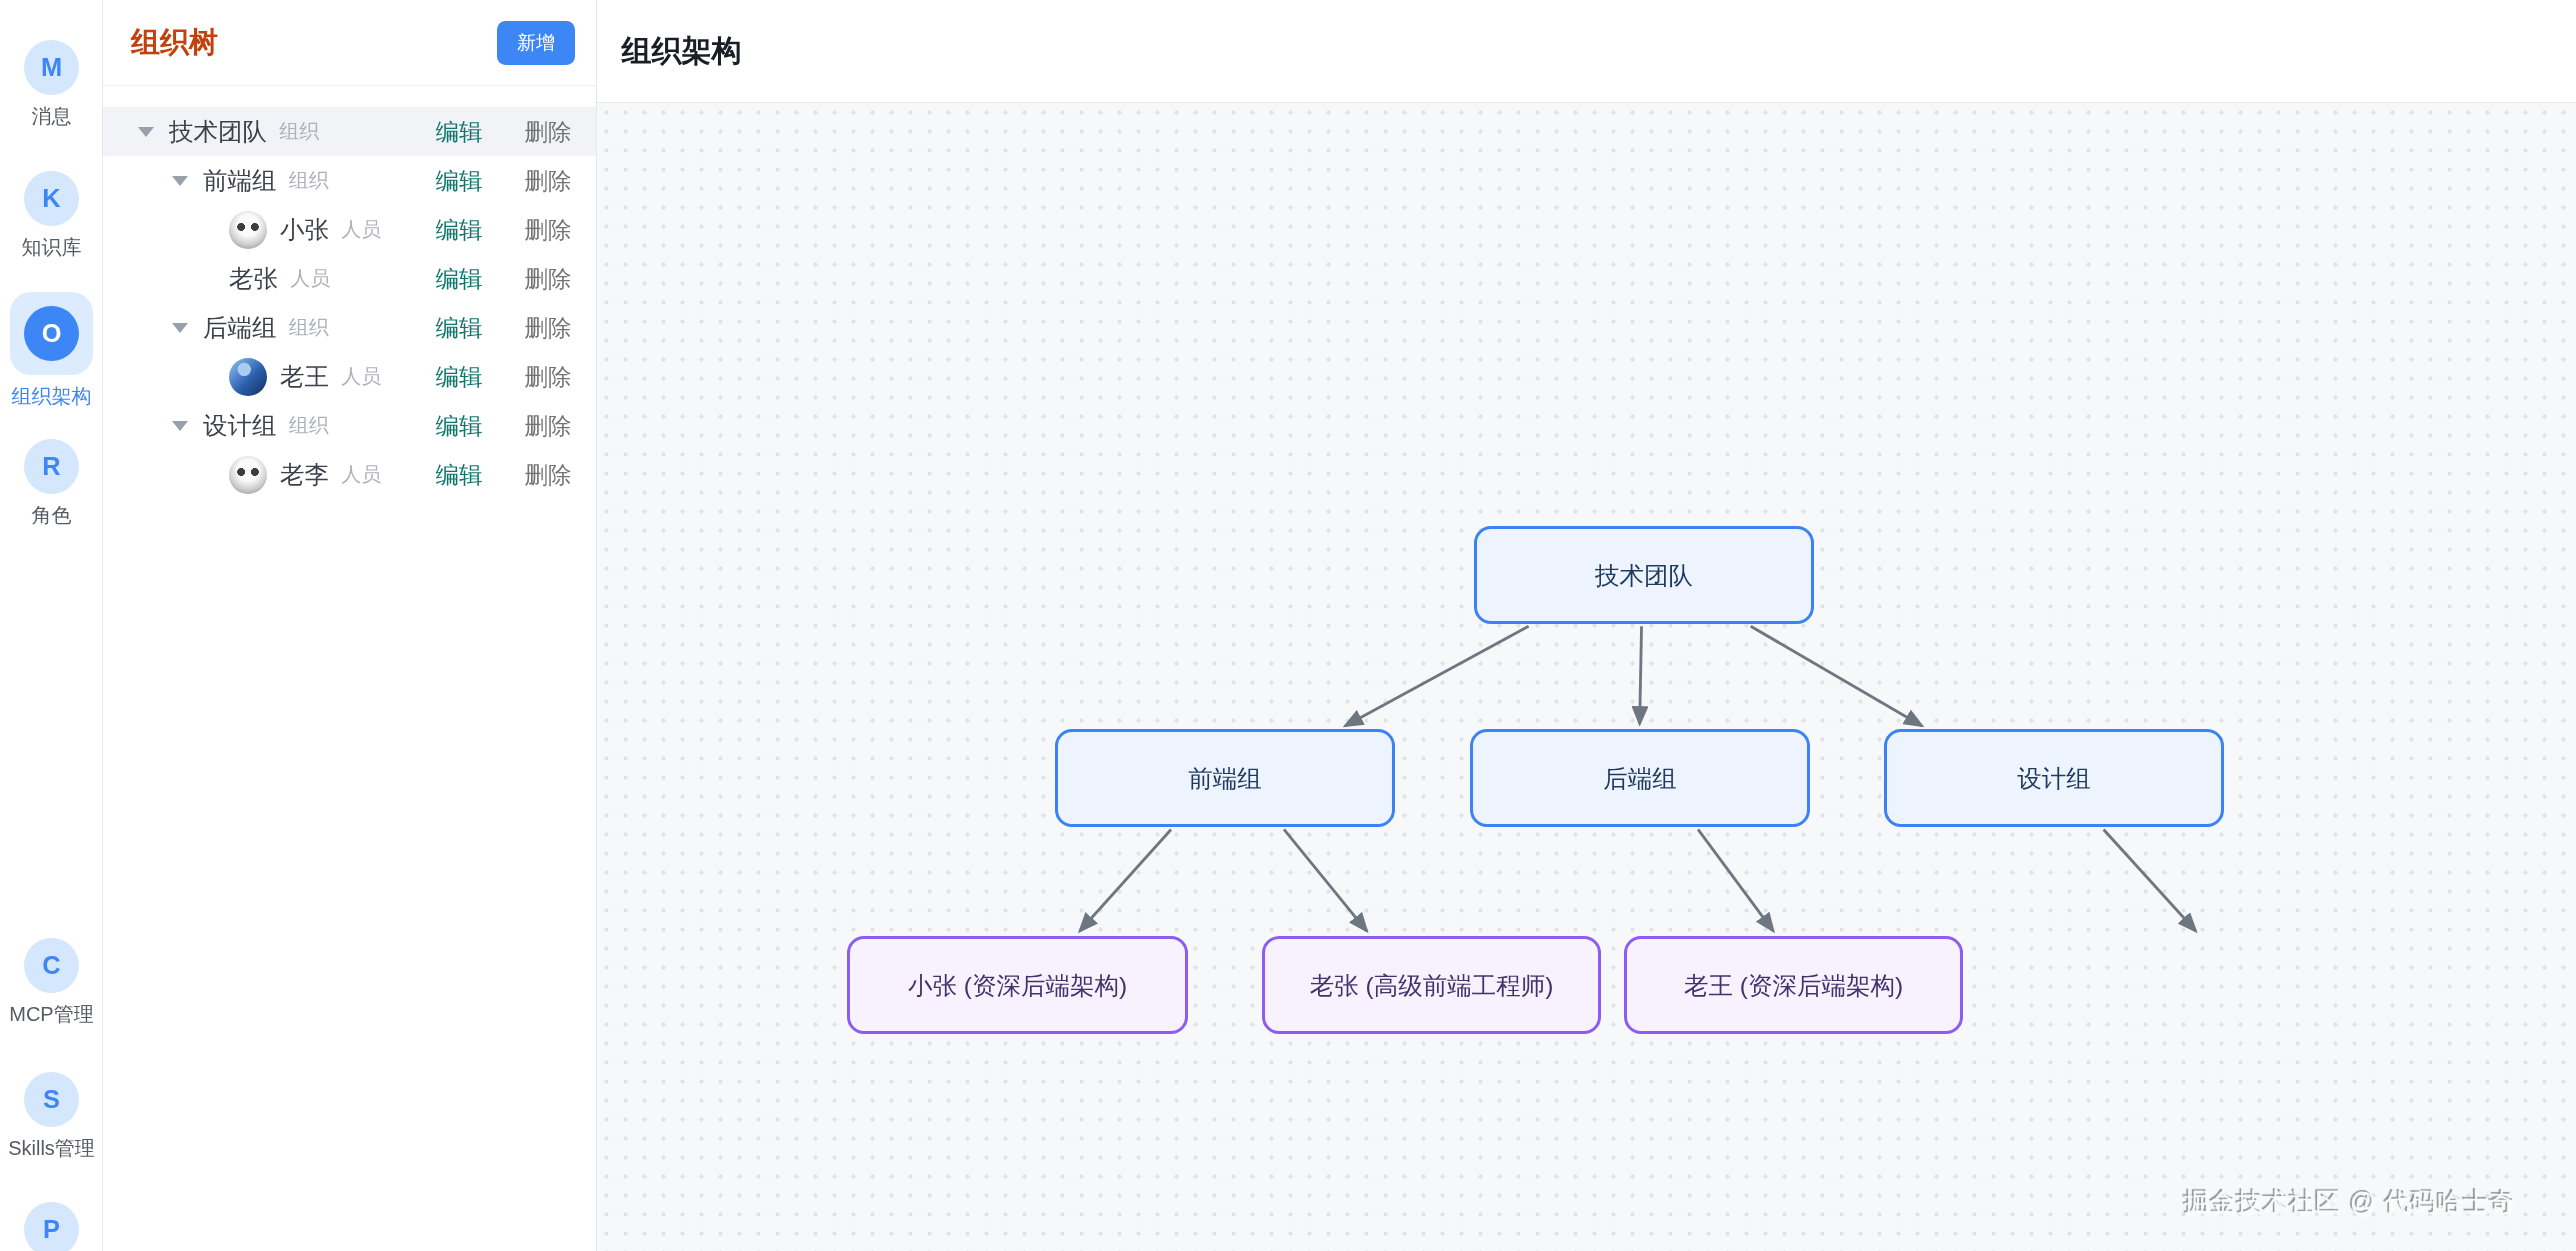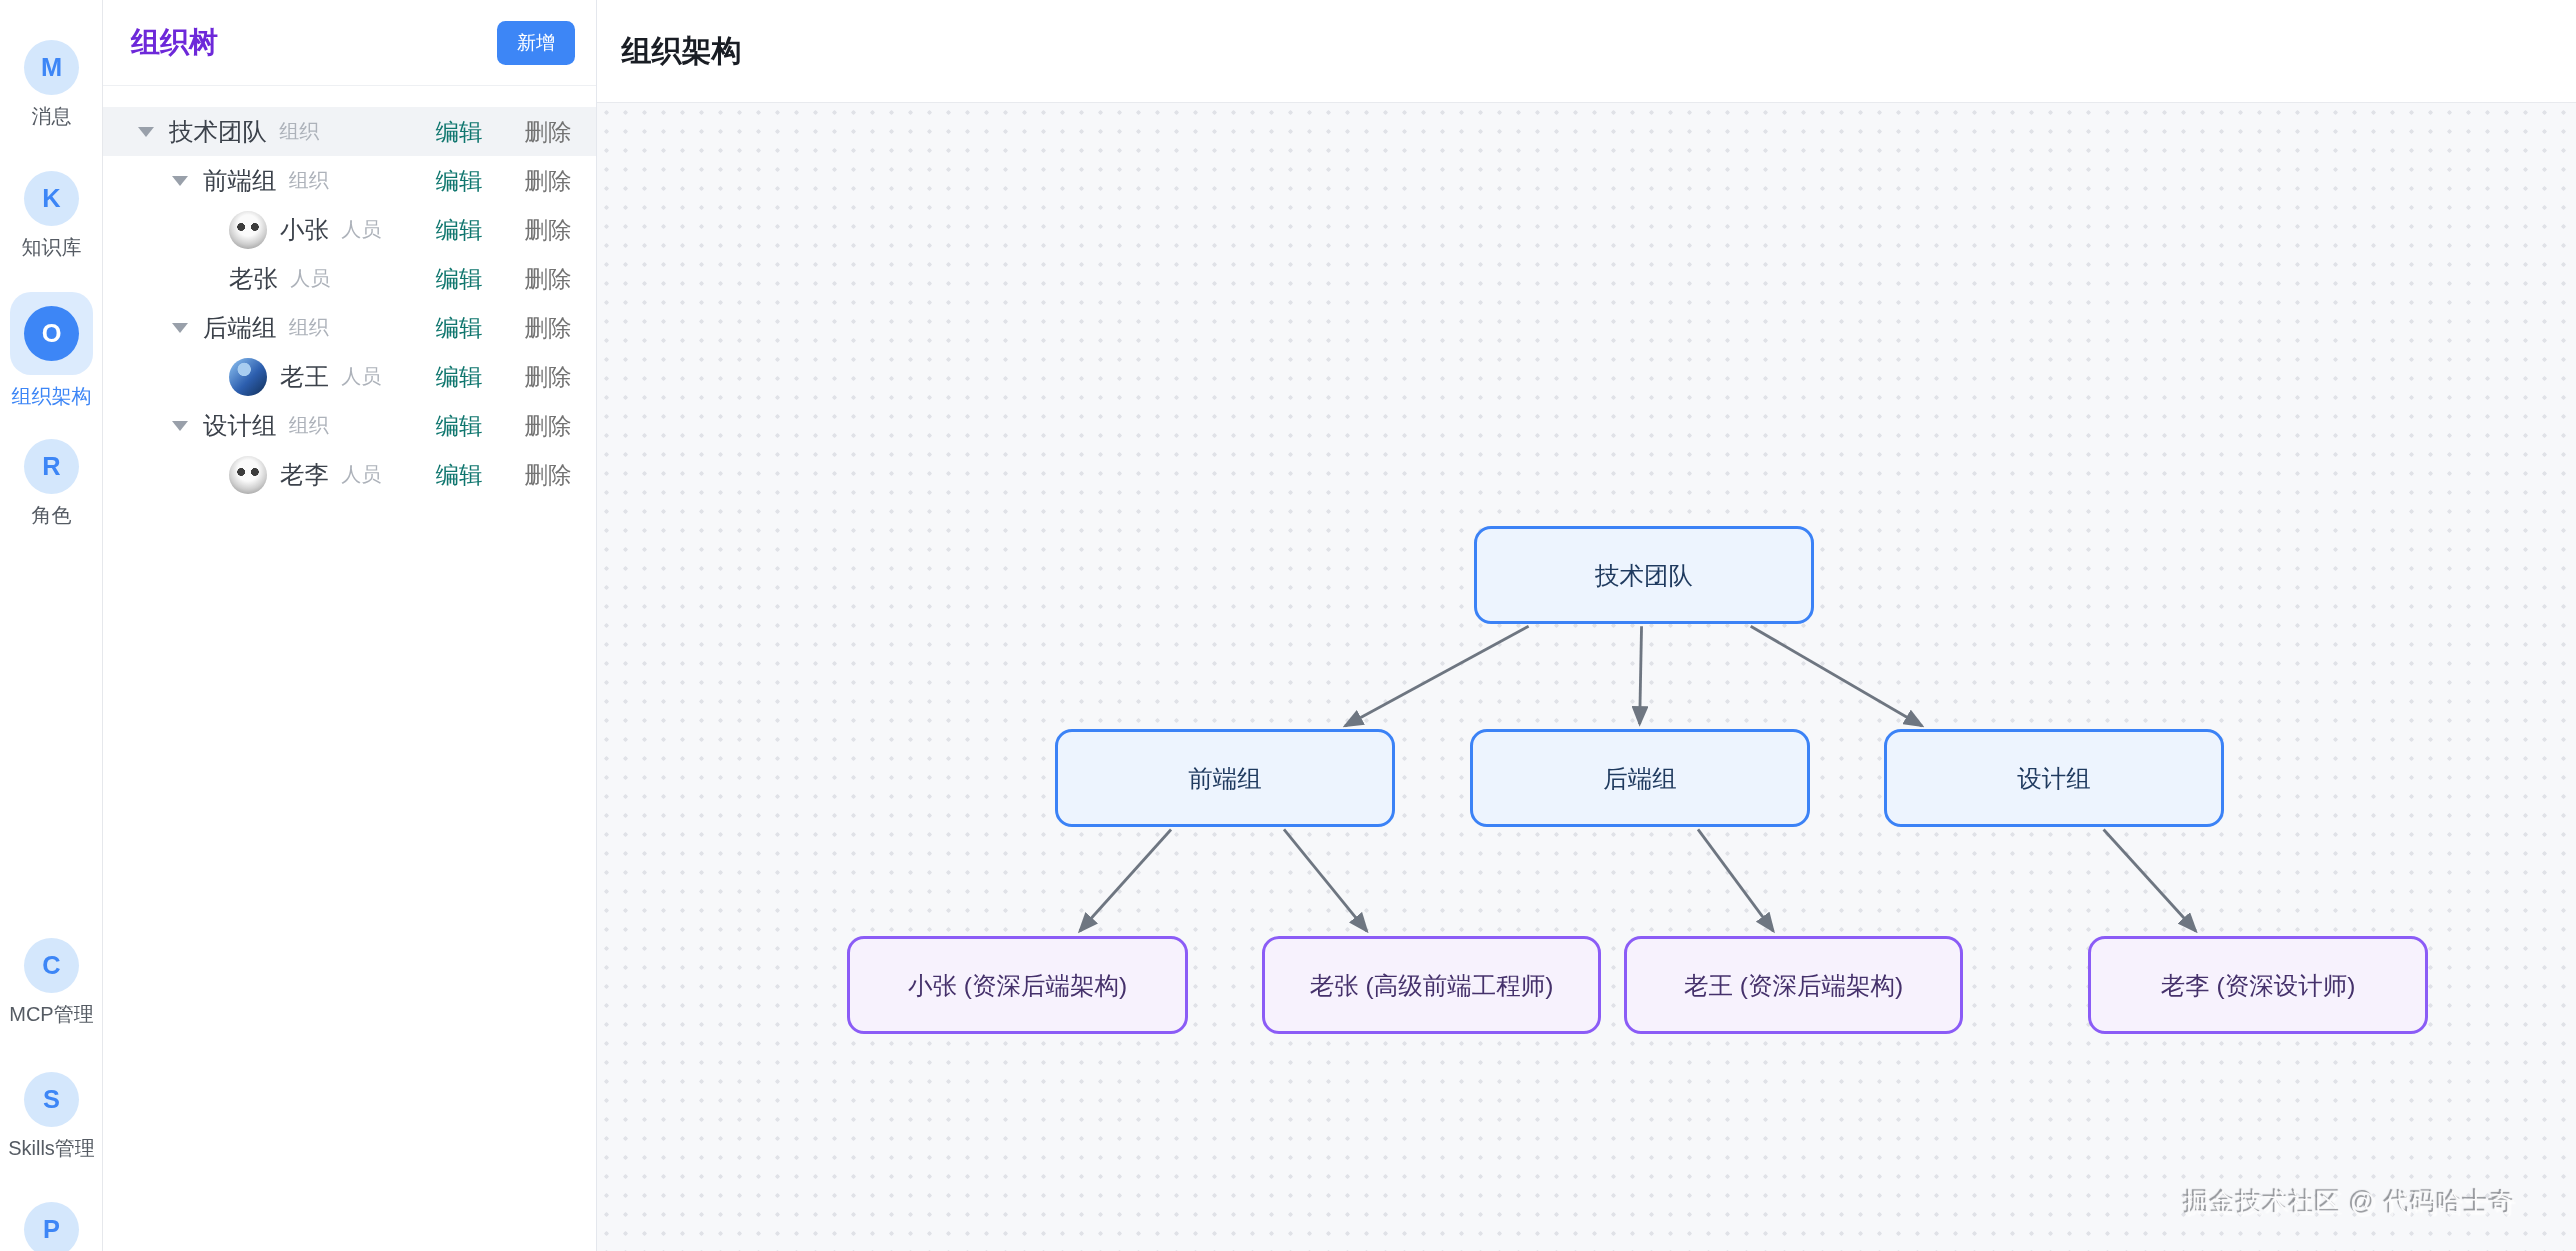--- a/index.html
+++ b/index.html
@@ -19,21 +19,21 @@
   .rail-item.active .rail-circle { background:#3d86f6; color:#fff; }
   .rail-item.active .rail-label { color:#3d86f6; }
   .it-m { top:40px; } .it-k { top:171px; } .it-o { top:292px; } .it-r { top:439px; }
   .it-c { top:938px; } .it-s { top:1072px; } .it-p { top:1202px; }
 
   
   .sidebar { position:absolute; left:103px; top:0; bottom:0; width:494px; background:#fff;
              border-right:0.9px solid #e4e7ed; z-index:2; }
   .sb-header { height:86px; display:flex; align-items:center; justify-content:space-between;
                padding:0 21px 0 28px; border-bottom:0.9px solid #eef0f3; }
-  .sb-title { font-size:29px; font-weight:bold; color:#6d28d9; }
+  .sb-title { font-size:29px; font-weight:bold; color:#c2410c; }
   .add-btn { background:#3d86f6; color:#fff; border:none; font-size:19px; height:44px;
              padding:0 20px; border-radius:8.5px; cursor:pointer;
              font-family:"Liberation Sans","DejaVu Sans",sans-serif; }
   .tree { padding-top:21px; }
   .tree-row { height:49px; display:flex; align-items:center; padding-right:24.5px;
               font-size:24.5px; cursor:pointer; }
   .tree-row.selected { background:#f1f3f6; }
   .ind0 { padding-left:35px; } .ind1 { padding-left:69px; } .ind2 { padding-left:126px; }
   .caret { width:0; height:0; border-left:8.5px solid transparent; border-right:8.5px solid transparent;
            border-top:10.3px solid #99a0aa; margin-right:15px; flex:none; cursor:pointer; }
@@ -219,18 +219,17 @@
       <line x1="1601" y1="772" x2="1699" y2="880" marker-end="url(#arrow)"></line>
     </svg>
 
     <div class="node node-org" id="n-root">技术团队</div>
     <div class="node node-org" id="n-fe">前端组</div>
     <div class="node node-org" id="n-be">后端组</div>
     <div class="node node-org" id="n-ds">设计组</div>
     <div class="node node-person" id="n-p1">小张 (资深后端架构)</div>
     <div class="node node-person" id="n-p2">老张 (高级前端工程师)</div>
     <div class="node node-person" id="n-p3">老王 (资深后端架构)</div>
-    <div class="node node-person" id="n-p4">老李 (资深设计师)</div>
 
     <div class="watermark">掘金技术社区 @ 代码哈士奇</div>
   </div>
 </main>
 
 
 </body></html>

